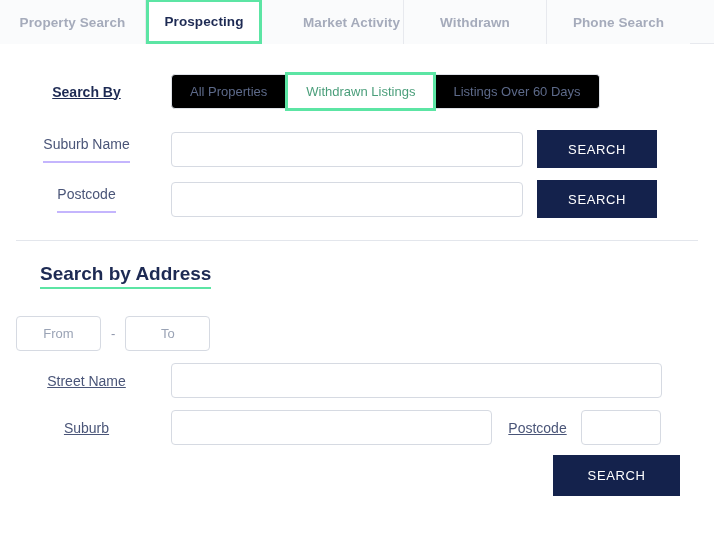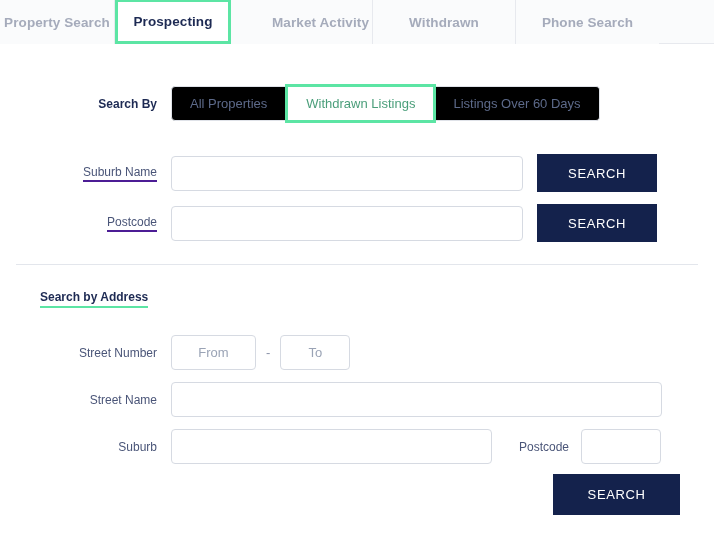--- a/index.html
+++ b/index.html
@@ -30,21 +30,21 @@
     justify-content: center;
     font-size: 13.5px;
     font-weight: bold;
     color: #a5abbb;
     background: #fafbfc;
     border-right: 1px solid #e7e9ee;
     box-sizing: border-box;
     height: 44px;
     letter-spacing: 0.1px;
   }
-  .tab.w1 { width: 115px; }
+  .tab.w1 { width: 146px; }
   .tab.w2 { width: 116px; }
   .tab.w3 { width: 142px; padding-left: 38px; }
   .tab.w4 { width: 143px; }
   .tab.w5 { width: 143px; border-right: none; }
   .tab.active {
     background: #ffffff;
     color: #1d2a53;
     border: 3px solid #5ce5a4;
     border-bottom: 3px solid #5ce5a4;
     height: 45px;
@@ -59,34 +59,35 @@
   .section-top {
     padding: 28px 16px 0 16px;
   }
 
   .row {
     display: flex;
     align-items: center;
   }
 
   .lbl {
-    text-align: right;
-    font-size: 12px;
+    text-align: center;
+    font-size: 14px;
     color: #4a5578;
     box-sizing: border-box;
     padding-right: 14px;
+    text-decoration: underline;
   }
   .lbl.bold {
     font-weight: bold;
     color: #1d2a53;
   }
   .lbl-ul {
     display: inline-block;
-    border-bottom: 2px solid #4c1d95;
-    padding-bottom: 1px;
+    border-bottom: 2px solid #c4b5fd;
+    padding-bottom: 9px;
   }
 
   
   .seg {
     display: flex;
     align-items: center;
   }
   .seg-btn {
     display: flex;
     align-items: center;
@@ -106,21 +107,21 @@
   .seg-btn.last {
     border-radius: 0 4px 4px 0;
     border-left: none;
   }
   .seg-btn.selected {
     background: #ffffff;
     border: 3px solid #5ce5a4;
     color: #4a9e7a;
     height: 39px;
     border-radius: 0;
-    margin: 12px -1px;
+    margin: 0 -1px;
     position: relative;
     z-index: 2;
   }
 
   
   .inp {
     height: 35px;
     border: 1px solid #d6dae2;
     border-radius: 4px;
     background: #ffffff;
@@ -156,21 +157,21 @@
     border: none;
     border-top: 1px solid #e3e6ec;
     margin: 0 16px;
   }
 
   .section-bottom {
     padding: 22px 16px 0 16px;
   }
 
   .addr-title {
-    font-size: 12px;
+    font-size: 19px;
     font-weight: bold;
     color: #1d2a53;
     display: inline-block;
     border-bottom: 2px solid #5ce5a4;
     padding-bottom: 2px;
     margin-left: 24px;
   }
 
   .dash {
     color: #8a93a8;
@@ -237,24 +238,23 @@
   </div>
 
   <hr class="divider">
 
   <div class="section-bottom">
 
     <div class="addr-title">Search by Address</div>
 
     
     <div class="row" style="margin-top:27px;margin-bottom:12px;">
-      <div class="lbl" style="width:155px;">Street Number</div>
       <input class="inp center" style="width: 85px;" type="text" placeholder="From">
       <span class="dash">-</span>
-      <input class="inp center" style="width: 70px;" type="text" placeholder="To">
+      <input class="inp center" style="width: 85px;" type="text" placeholder="To">
     </div>
 
     
     <div class="row" style="margin-bottom:12px;">
       <div class="lbl" style="width:155px;">Street Name</div>
       <input class="inp" style="width: 491px;" type="text" placeholder="">
     </div>
 
     
     <div class="row" style="margin-bottom:10px;">

